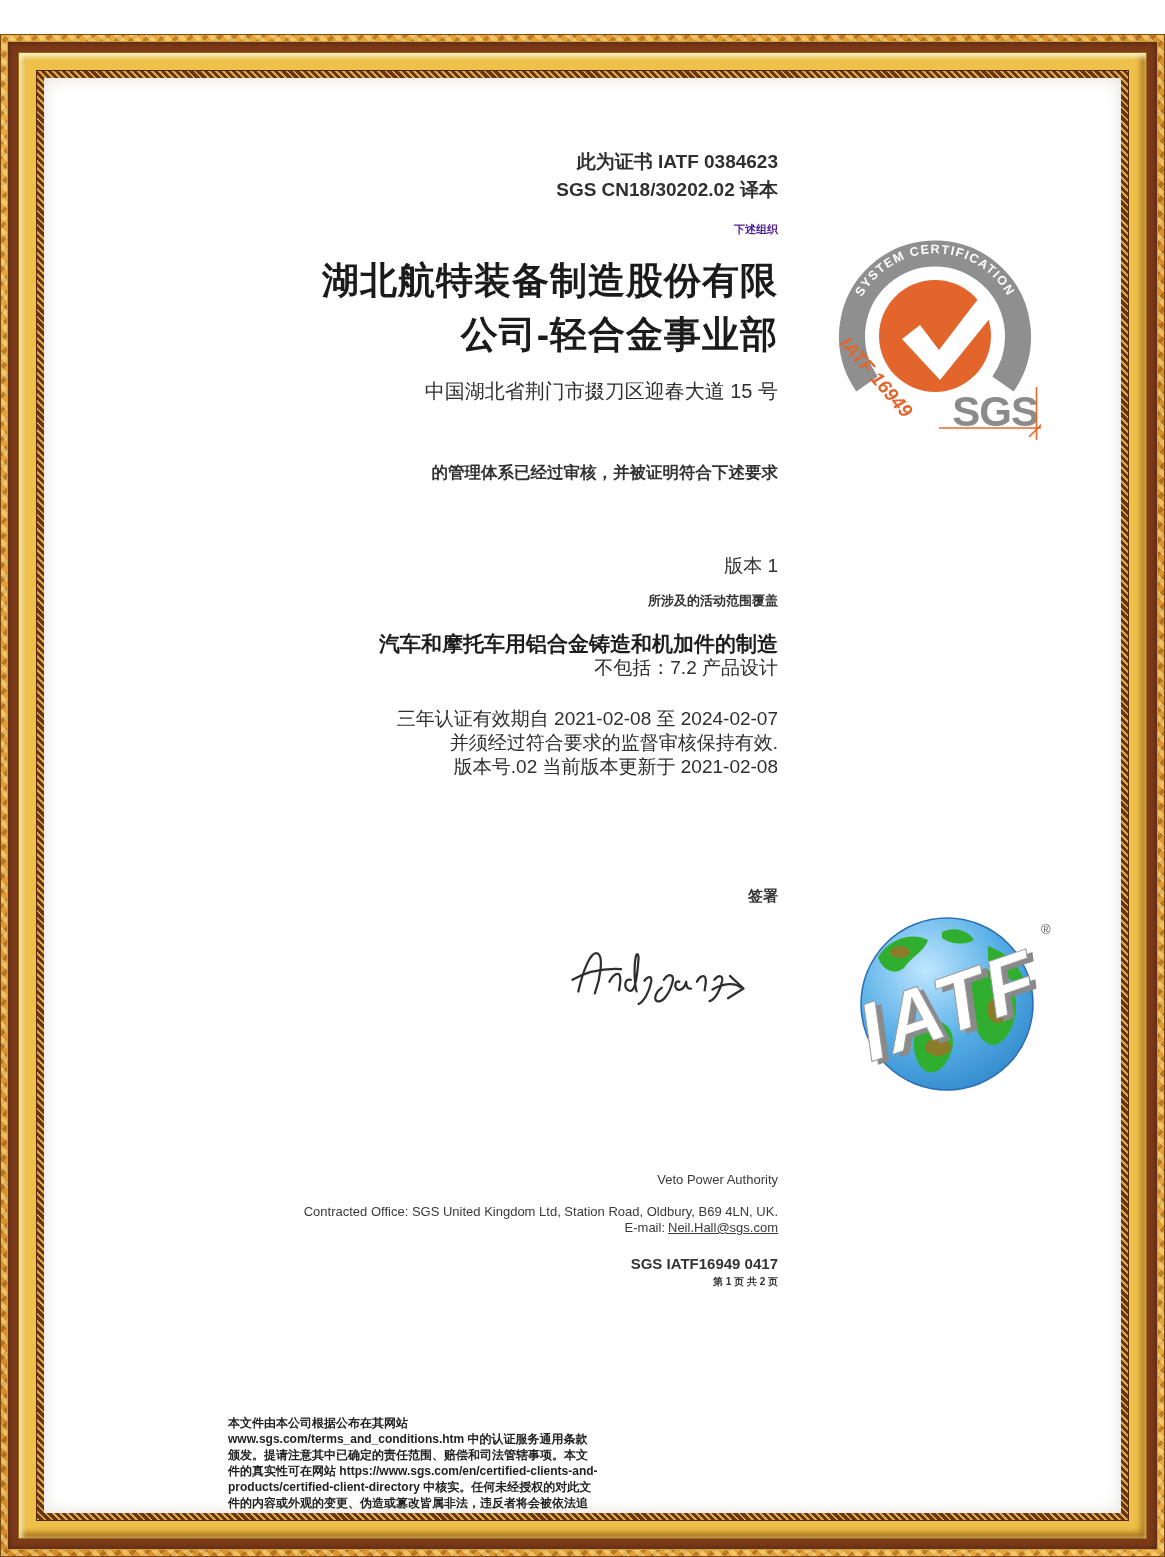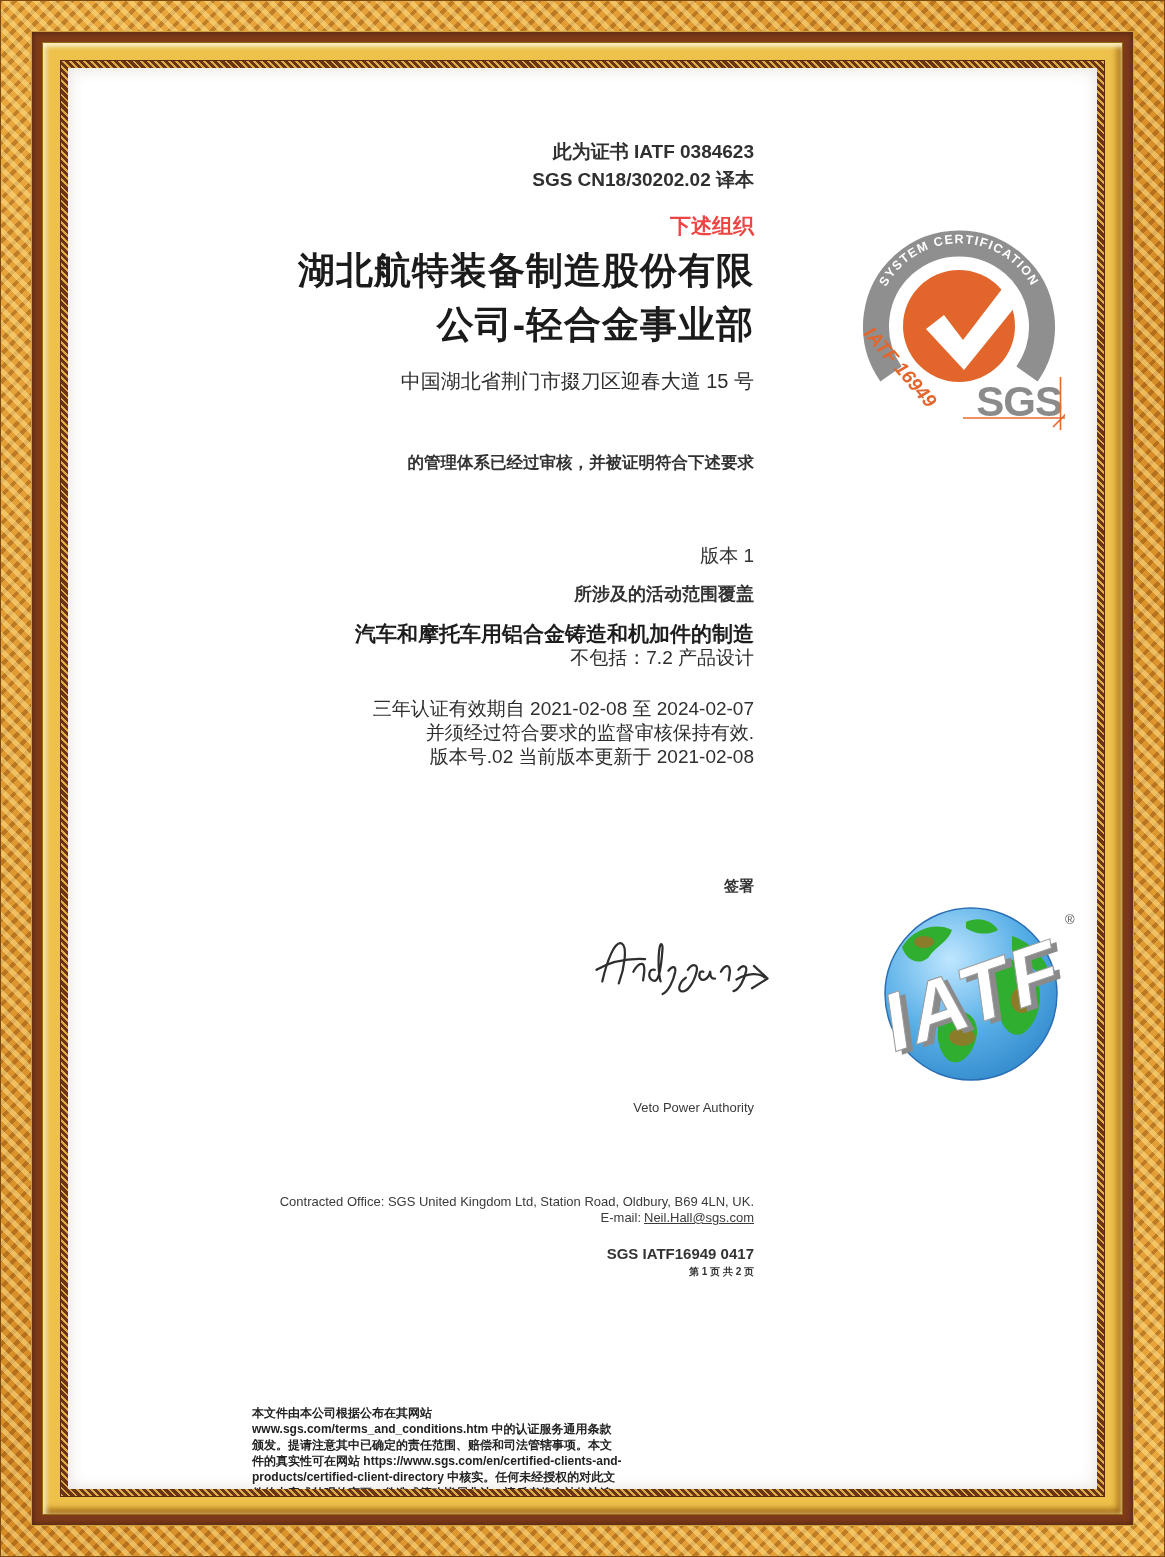--- a/index.html
+++ b/index.html
@@ -2,26 +2,27 @@
 <html><head>
 <meta charset="utf-8">
 <style>
   html,body{margin:0;padding:0;background:#fff;}
   .cert{
     position:relative; width:1165px; height:1557px; box-sizing:border-box;
     font-family:"Liberation Sans","DejaVu Sans",sans-serif;
   }
   
   .f1{ 
-    position:absolute; inset:0; box-sizing:border-box; padding:30px;
+    position:absolute; inset:0; box-sizing:border-box; padding:6px;
     border:1px solid #7a4a10;
     background:
       repeating-linear-gradient(45deg, rgba(255,226,140,.55) 0 5px, rgba(255,226,140,0) 5px 11px),
       repeating-linear-gradient(-45deg, rgba(125,62,10,.38) 0 4px, rgba(125,62,10,0) 4px 10px),
       linear-gradient(135deg,#eaa93e,#d68c26 55%,#eaa93e);
+    margin-top: 34px;
   }
   .f2{ 
     width:100%; height:100%; box-sizing:border-box; padding:10px;
     background:#7c3a19;
     box-shadow: inset 0 0 6px rgba(0,0,0,.45);
     border:1px solid #caa13c;
   }
   .f3{ 
     width:100%; height:100%; box-sizing:border-box; padding:17px;
     background:#eec14b;
@@ -37,32 +38,32 @@
   }
   .paper{
     width:100%; height:100%; box-sizing:border-box; position:relative;
     background:#fff;
     box-shadow: inset 0 0 16px rgba(90,60,20,.16);
     overflow:hidden;
   }
   
   .blk{position:absolute; right:343px; text-align:right; color:#2b2b2b; white-space:nowrap;}
   .cert-ref{top:70px; font-size:19px; line-height:28px; font-weight:600; color:#303030;}
-  .org-intro{top:144px; font-size:21px; font-weight:700; color:#ef4444;}
+  .org-intro{top:144px; font-size:11px; font-weight:700; color:#4c1d95;}
   .company{top:176px; font-size:37px; font-weight:700; line-height:54px; color:#1b1b1b; letter-spacing:1px;}
   .address{top:300px; font-size:20px; color:#2e2e2e;}
   .audit{top:384px; font-size:16.5px; font-weight:700; color:#333;}
   .standard{top:422px; font-size:40px; font-weight:700; line-height:44px; color:#121420; letter-spacing:.5px;}
   .edition{top:475px; font-size:19px; color:#333;}
-  .scope-intro{top:514px; font-size:18px; font-weight:700; color:#333;}
+  .scope-intro{top:514px; font-size:13px; font-weight:700; color:#333;}
   .scope{top:552px; font-size:21px; font-weight:700; color:#1d1d1d;}
   .exclusion{top:577px; font-size:19px; color:#2e2e2e;}
   .validity{top:629px; font-size:19px; line-height:24px; color:#2e2e2e;}
   .sign-label{top:809px; font-size:15px; font-weight:700; color:#333;}
-  .authority{top:1032px; font-size:13px; color:#3a3a3a;}
+  .authority{top:1094px; font-size:13px; color:#3a3a3a;}
   .office{top:1126px; font-size:13px; line-height:16px; color:#3a3a3a;}
   .office a{color:#3a3a3a; text-decoration:underline;}
   .office .lbl{margin-right:3px;}
   .doc-code{top:1177px; font-size:15px; font-weight:700; color:#333;}
   .page-num{top:1197px; font-size:10px; font-weight:700; color:#333;}
   .disclaimer{
     position:absolute; left:184px; top:1337px; width:370px;
     font-size:12px; line-height:16px; font-weight:700; 
     color:#222; white-space:normal;
   }

